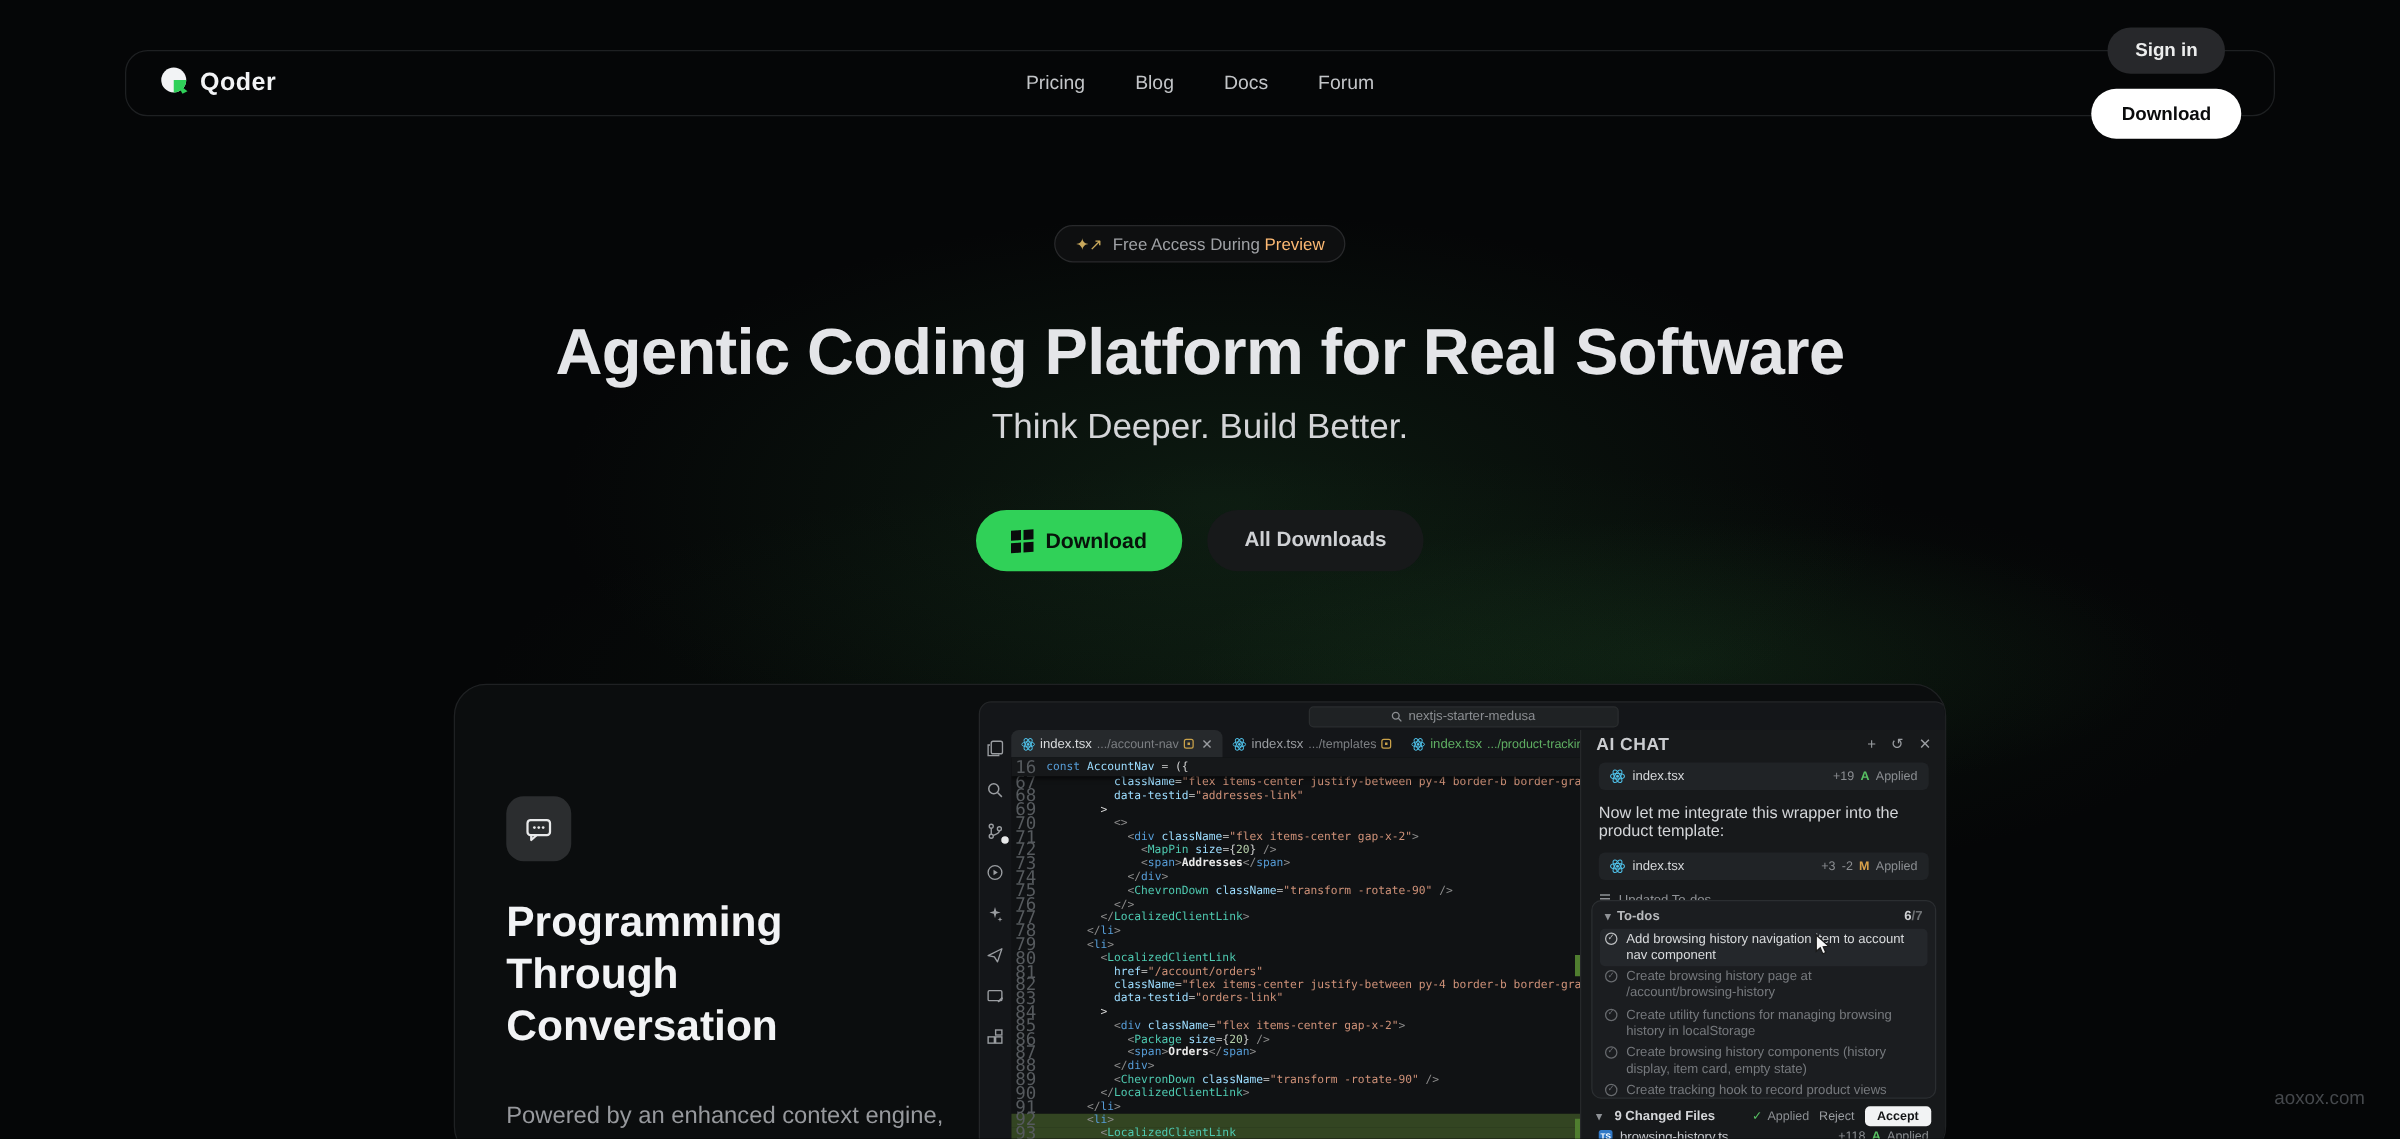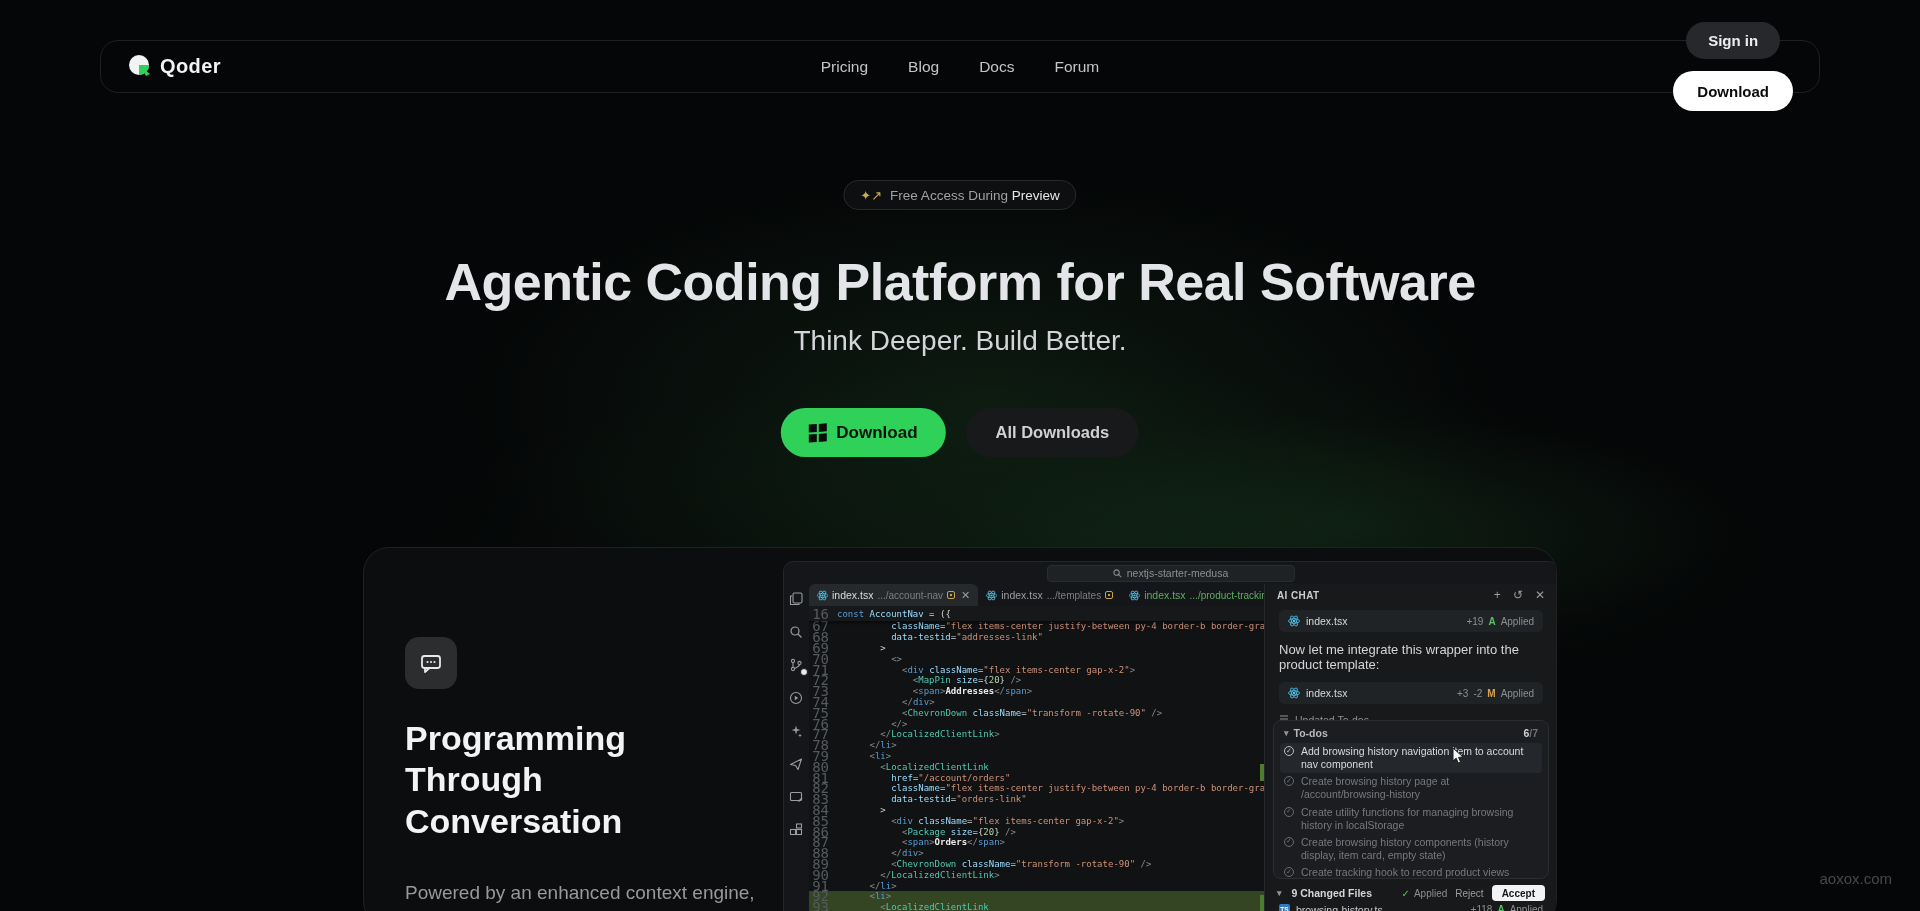--- a/index.html
+++ b/index.html
@@ -37,21 +37,21 @@
     height:40px; padding:0 24px; font-size:15px; font-weight:600; cursor:pointer;
     font-family:inherit;
   }
   
   .badge {
     position:absolute; top:180px; left:50%; transform:translateX(-50%);
     height:30px; padding:0 16px; border:1px solid #28292b; border-radius:16px;
     background:#0e0f10; display:flex; align-items:center; gap:8px;
     font-size:13.5px; color:#9fa1a5; white-space:nowrap;
   }
-  .badge .hl { color:#e5e5e5; }
+  .badge .hl { color:#fdba74; }
   .badge .spark { color:#c9a85c; font-size:13px; }
   h1.hero-title {
     position:absolute; top:252px; left:0; width:100%; text-align:center;
     font-size:52px; font-weight:600; letter-spacing:-.5px; color:#e4e5e8;
   }
   .hero-sub {
     position:absolute; top:325px; left:0; width:100%; text-align:center;
     font-size:28px; font-weight:500; color:#d4d5d8;
   }
   .hero-ctas {
@@ -128,21 +128,21 @@
   .tk-w{color:#d4d4d4}.tk-kw{color:#569cd6}.tk-cp{color:#4ec9b0}.tk-at{color:#9cdcfe}
   .tk-st{color:#ce9178}.tk-nm{color:#b5cea8}.tk-pn{color:#8a8a8a}
   .tk-bd{color:#eaeaea;font-weight:bold}
   .ruler-mark { position:absolute; right:0; width:4px; background:#4f7d2f; z-index:3; }
   
   .chat {
     flex:1; background:#17191b; border-left:1px solid #26282a;
     font-family:"Liberation Sans", sans-serif; position:relative; overflow:hidden;
   }
   .chat-head { height:22px; display:flex; align-items:center; padding:0 12px; }
-  .chat-title { font-size:10px; font-weight:700; letter-spacing:.4px; color:#cbcdd0; }
+  .chat-title { font-size:14px; font-weight:700; letter-spacing:.4px; color:#cbcdd0; }
   .chat-head-icons { margin-left:auto; display:flex; gap:12px; color:#9a9da1; font-size:12px; }
   .chat-body { padding:4px 14px 0 14px; }
   .fcard {
     height:22px; background:#202326; border-radius:5px; display:flex; align-items:center;
     gap:6px; padding:0 9px; margin-bottom:8px; cursor:pointer;
   }
   .fcard .fname { font-size:10.5px; color:#d6d8da; }
   .fstats { margin-left:auto; display:flex; gap:5px; font-size:10px; color:#8b8e92; align-items:center; }
   .bA { color:#58c163; font-weight:700; }
   .bM { color:#d7a14a; font-weight:700; }

